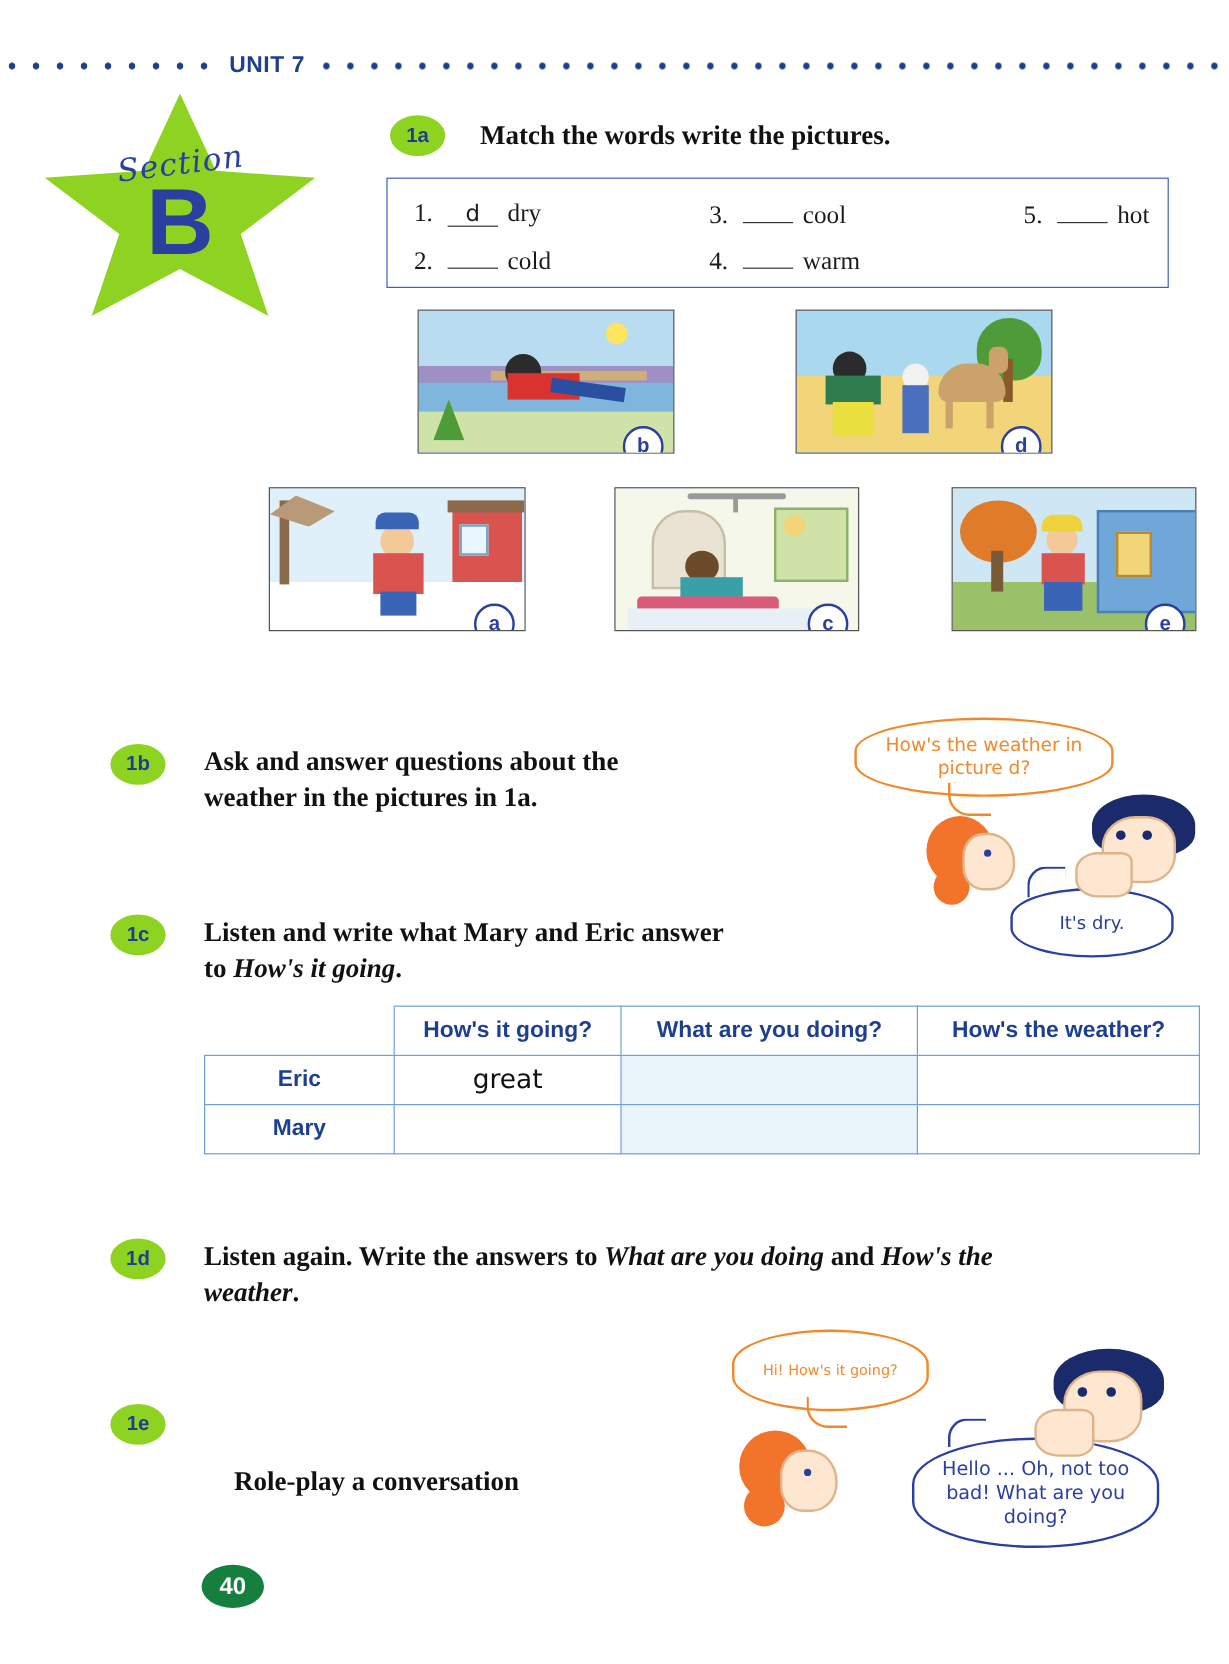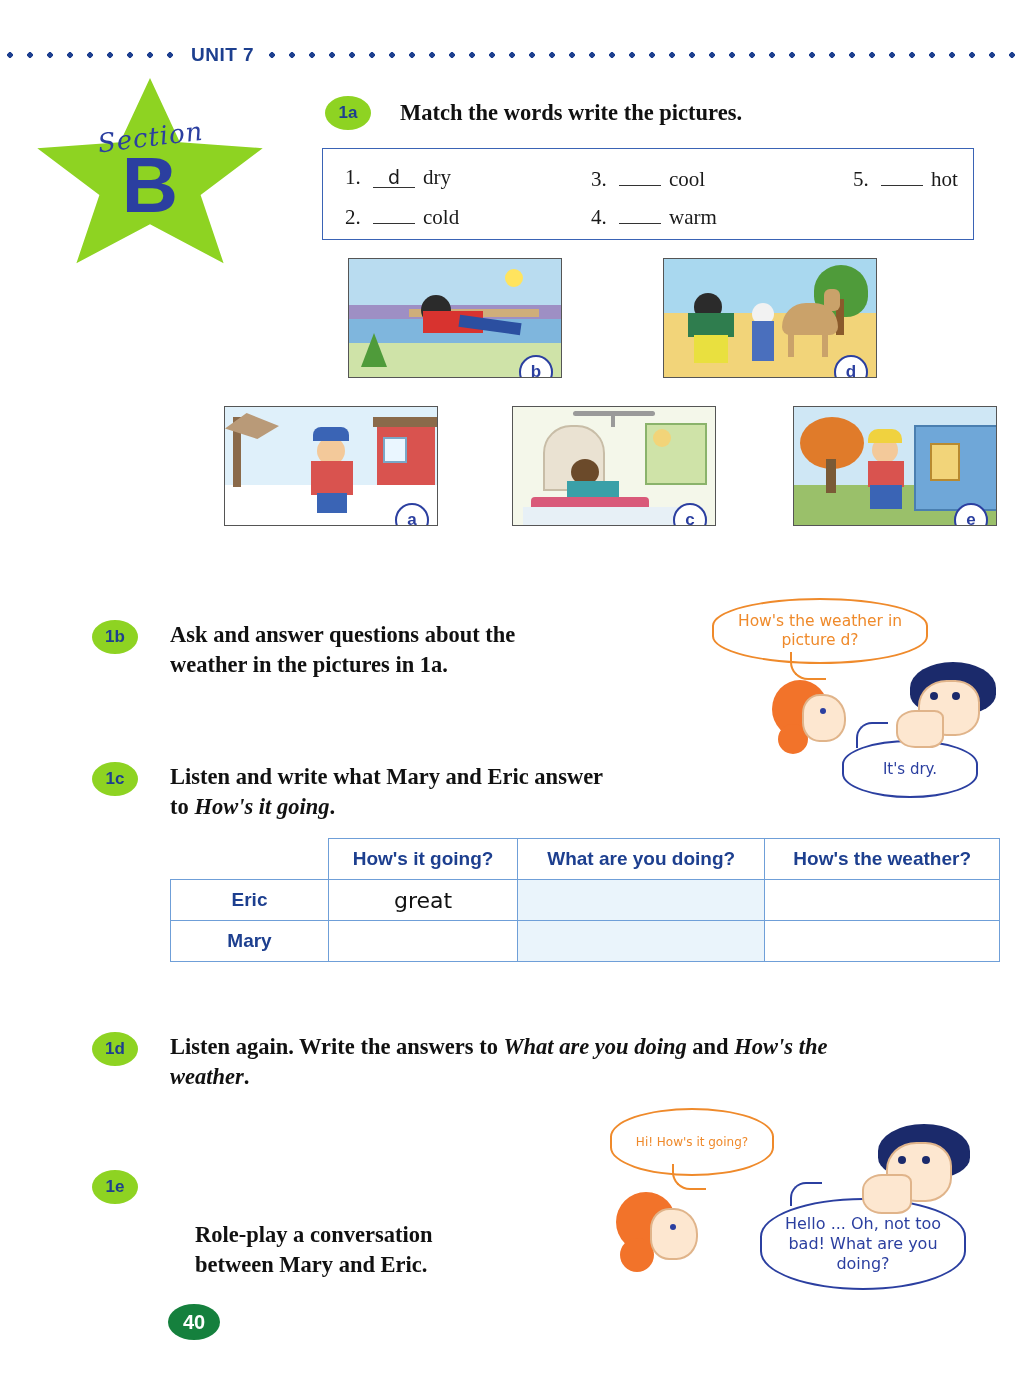--- a/index.html
+++ b/index.html
@@ -425,21 +425,20 @@
     <span>Listen again. Write the answers to </span><em>What are you doing</em><span> and </span><em>How's the</em>
   </div>
   <div>
     <em>weather</em><span>.</span>
   </div>
 </div>
 
 <div class="badge" style="left:92px; top:1170px;">1e</div>
 <div class="heading" style="left:170px; top:1220px; width:420px;margin-left:25px;">
   <div>Role-play a conversation</div>
-  <div>between Mary and Eric.</div>
 </div>
 
 <div class="bubble orange" style="left:610px; top:1108px; width:160px; height:64px; font-size:12px;">Hi! How's it going?</div>
 <div style="position:absolute; left:672px; top:1164px; width:32px; height:24px; border-left:2px solid #ef8a2b; border-bottom:2px solid #ef8a2b; border-radius:0 0 0 18px;"></div>
 
 <div class="bubble blue" style="left:760px; top:1198px; width:206px; height:92px; font-size:16px; padding:0 10px; box-sizing:border-box;">Hello ... Oh, not too bad! What are you doing?</div>
 <div style="position:absolute; left:790px; top:1182px; width:30px; height:22px; border-left:2px solid #2b3fa0; border-top:2px solid #2b3fa0; border-radius:16px 0 0 0;"></div>
 
 <div style="position:absolute; left:616px; top:1188px; width:90px; height:96px;">
   <div style="position:absolute; left:0; top:4px; width:60px; height:60px; border-radius:50%; background:#f2732a;"></div>

